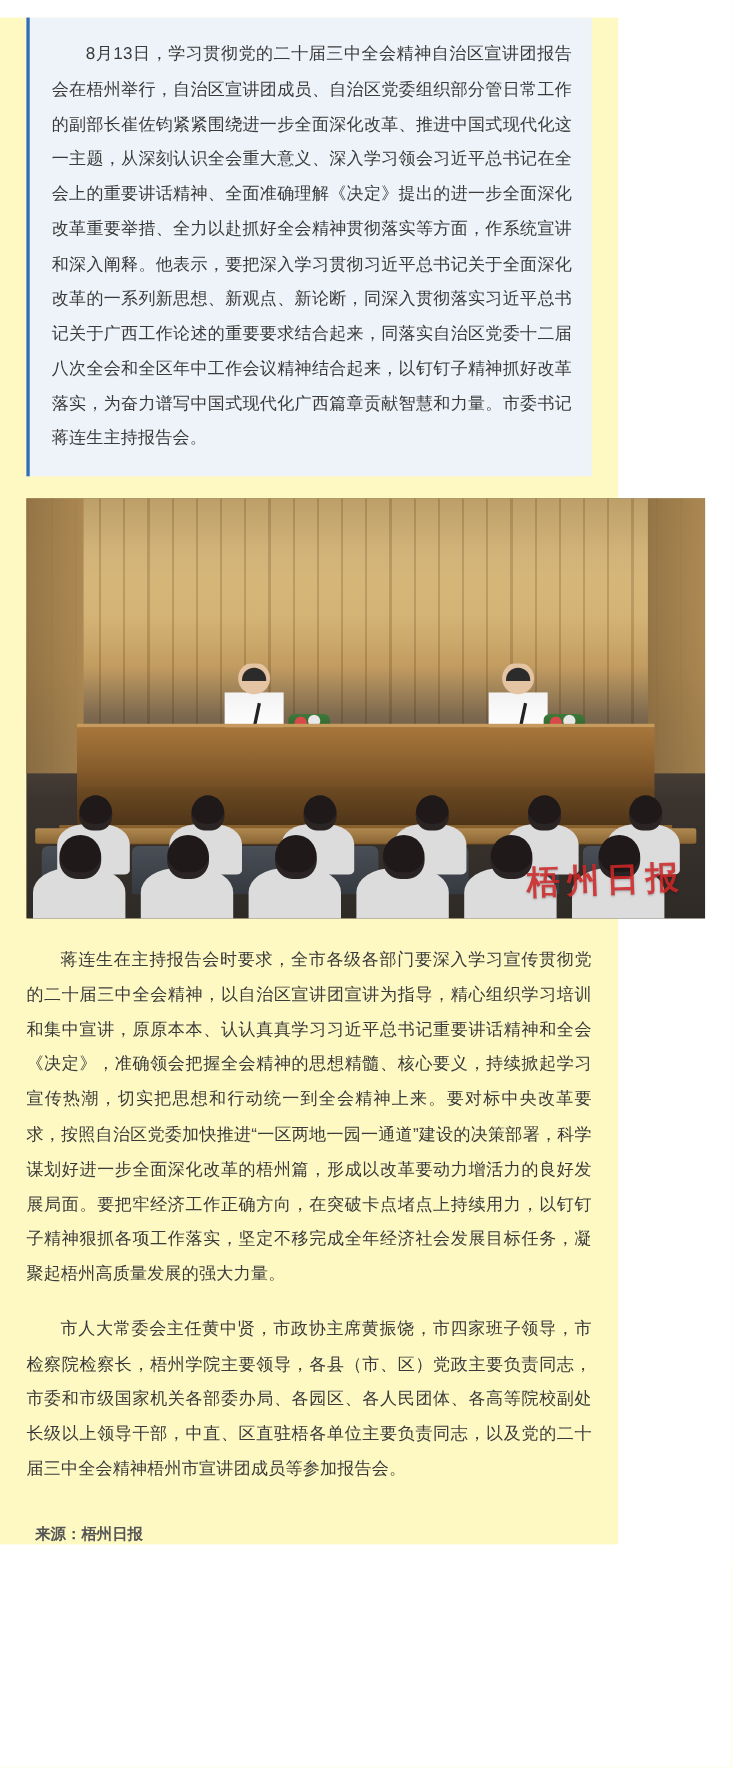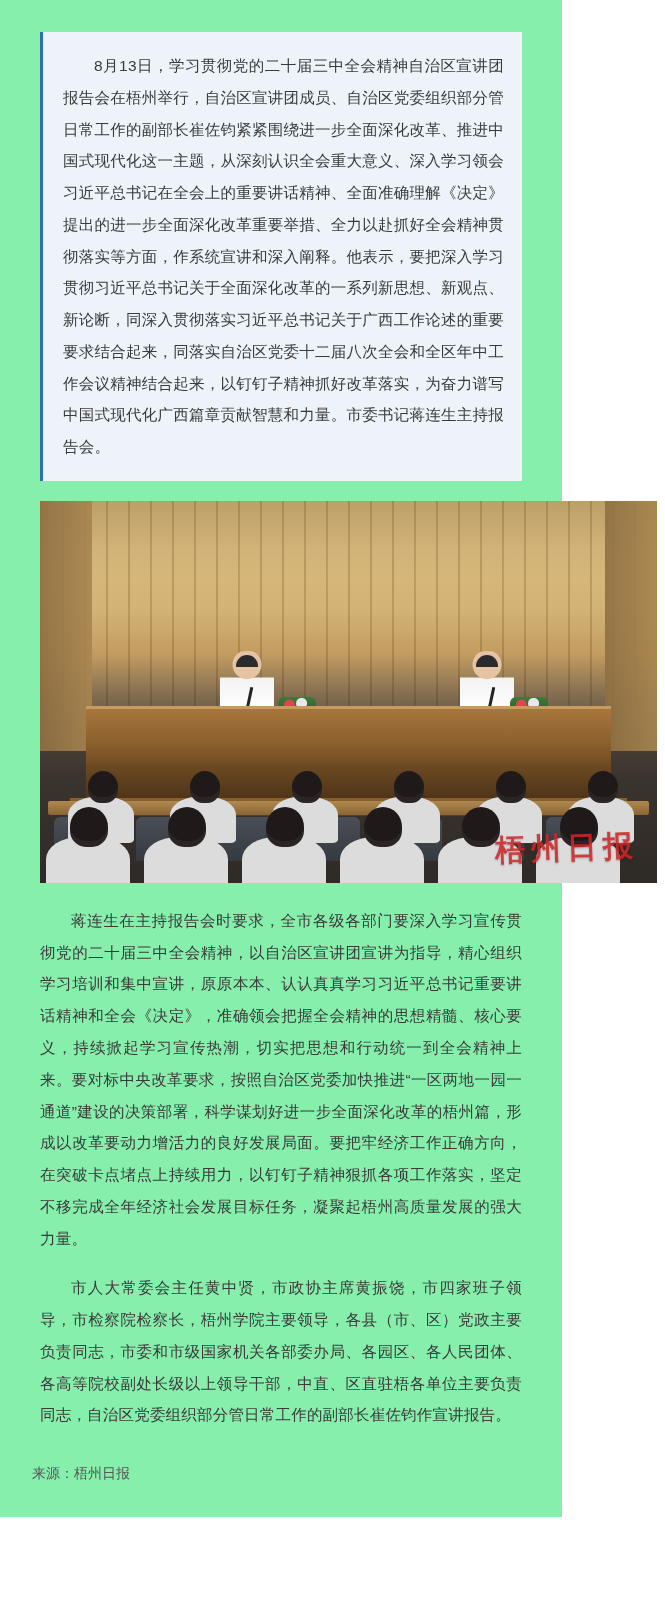--- a/index.html
+++ b/index.html
@@ -8,22 +8,22 @@
     background: #ffffff;
   }
   body {
     width: 665px;
     font-family: "Liberation Sans", sans-serif;
     color: #333333;
   }
   .page {
     width: 562px;
     box-sizing: border-box;
-    padding: 16px;
-    background: #86efac;
+    padding: 0;
+    background: #fef9c3;
     position: relative;
   }
 
   
   .lead-box {
     margin: 16px 24px 0 24px;
     background: #eef3f9;
     border-left: 3px solid #2f6db5;
     box-sizing: border-box;
     padding: 18px 18px 18px 20px;
@@ -195,23 +195,24 @@
   .body p {
     font-size: 15.5px;
     line-height: 2.05;
     color: #3a3a3a;
     text-align: justify;
     text-indent: 2em;
     margin: 0 0 18px 0;
     letter-spacing: 0.2px;
   }
   .source {
-    margin: 34px 24px 18px 16px;
+    margin: 34px 24px 18px 32px;
     font-size: 14px;
     color: #555555;
+    font-weight: bold;
   }
 </style>
 </head>
 <body>
 
 <div class="page">
 
   <div class="lead-box">
     <p class="lead-text">8月13日，学习贯彻党的二十届三中全会精神自治区宣讲团报告会在梧州举行，自治区宣讲团成员、自治区党委组织部分管日常工作的副部长崔佐钧紧紧围绕进一步全面深化改革、推进中国式现代化这一主题，从深刻认识全会重大意义、深入学习领会习近平总书记在全会上的重要讲话精神、全面准确理解《决定》提出的进一步全面深化改革重要举措、全力以赴抓好全会精神贯彻落实等方面，作系统宣讲和深入阐释。他表示，要把深入学习贯彻习近平总书记关于全面深化改革的一系列新思想、新观点、新论断，同深入贯彻落实习近平总书记关于广西工作论述的重要要求结合起来，同落实自治区党委十二届八次全会和全区年中工作会议精神结合起来，以钉钉子精神抓好改革落实，为奋力谱写中国式现代化广西篇章贡献智慧和力量。市委书记蒋连生主持报告会。</p>
   </div>
@@ -274,18 +275,18 @@
         <div class="head" style="left:520px; top:306px; width:38px; height:40px;"></div>
       </div>
 
       <div class="watermark">梧州日报</div>
     </div>
   </div>
 
 
   <div class="body">
     <p>蒋连生在主持报告会时要求，全市各级各部门要深入学习宣传贯彻党的二十届三中全会精神，以自治区宣讲团宣讲为指导，精心组织学习培训和集中宣讲，原原本本、认认真真学习习近平总书记重要讲话精神和全会《决定》，准确领会把握全会精神的思想精髓、核心要义，持续掀起学习宣传热潮，切实把思想和行动统一到全会精神上来。要对标中央改革要求，按照自治区党委加快推进“一区两地一园一通道”建设的决策部署，科学谋划好进一步全面深化改革的梧州篇，形成以改革要动力增活力的良好发展局面。要把牢经济工作正确方向，在突破卡点堵点上持续用力，以钉钉子精神狠抓各项工作落实，坚定不移完成全年经济社会发展目标任务，凝聚起梧州高质量发展的强大力量。</p>
-    <p>市人大常委会主任黄中贤，市政协主席黄振饶，市四家班子领导，市检察院检察长，梧州学院主要领导，各县（市、区）党政主要负责同志，市委和市级国家机关各部委办局、各园区、各人民团体、各高等院校副处长级以上领导干部，中直、区直驻梧各单位主要负责同志，自治区党委组织部分管日常工作的副部长崔佐钧作宣讲报告。</p>
+    <p>市人大常委会主任黄中贤，市政协主席黄振饶，市四家班子领导，市检察院检察长，梧州学院主要领导，各县（市、区）党政主要负责同志，市委和市级国家机关各部委办局、各园区、各人民团体、各高等院校副处长级以上领导干部，中直、区直驻梧各单位主要负责同志，以及党的二十届三中全会精神梧州市宣讲团成员等参加报告会。</p>
   </div>
 
   <div class="source">来源：梧州日报</div>
 
 </div>
 
 </body></html>

